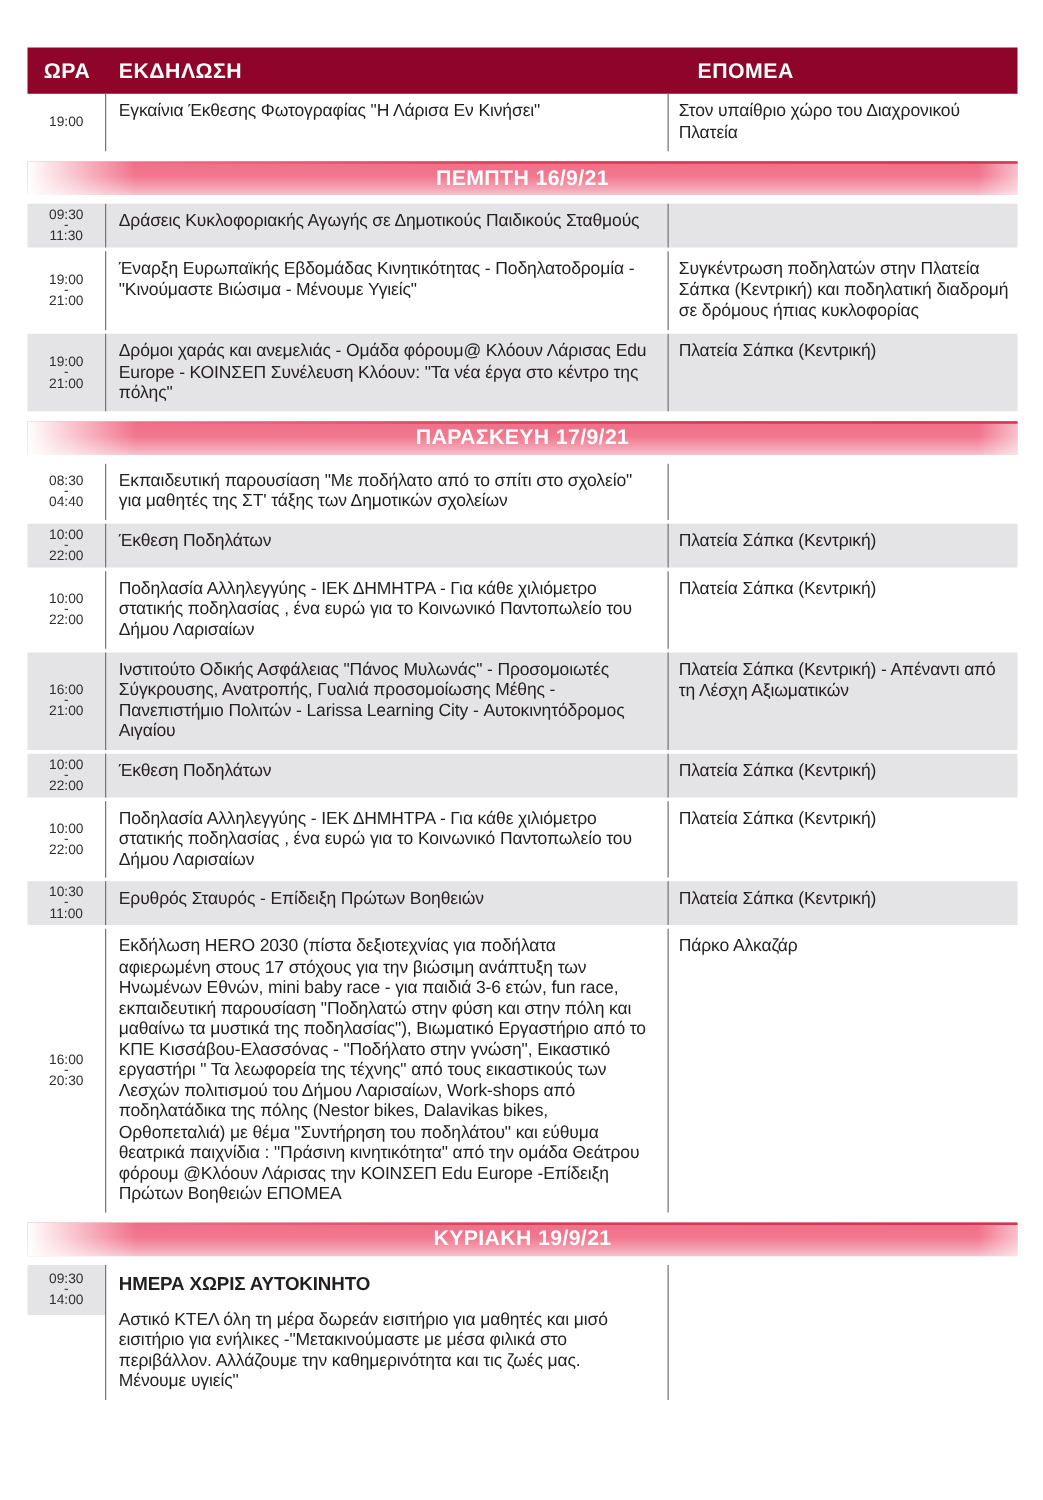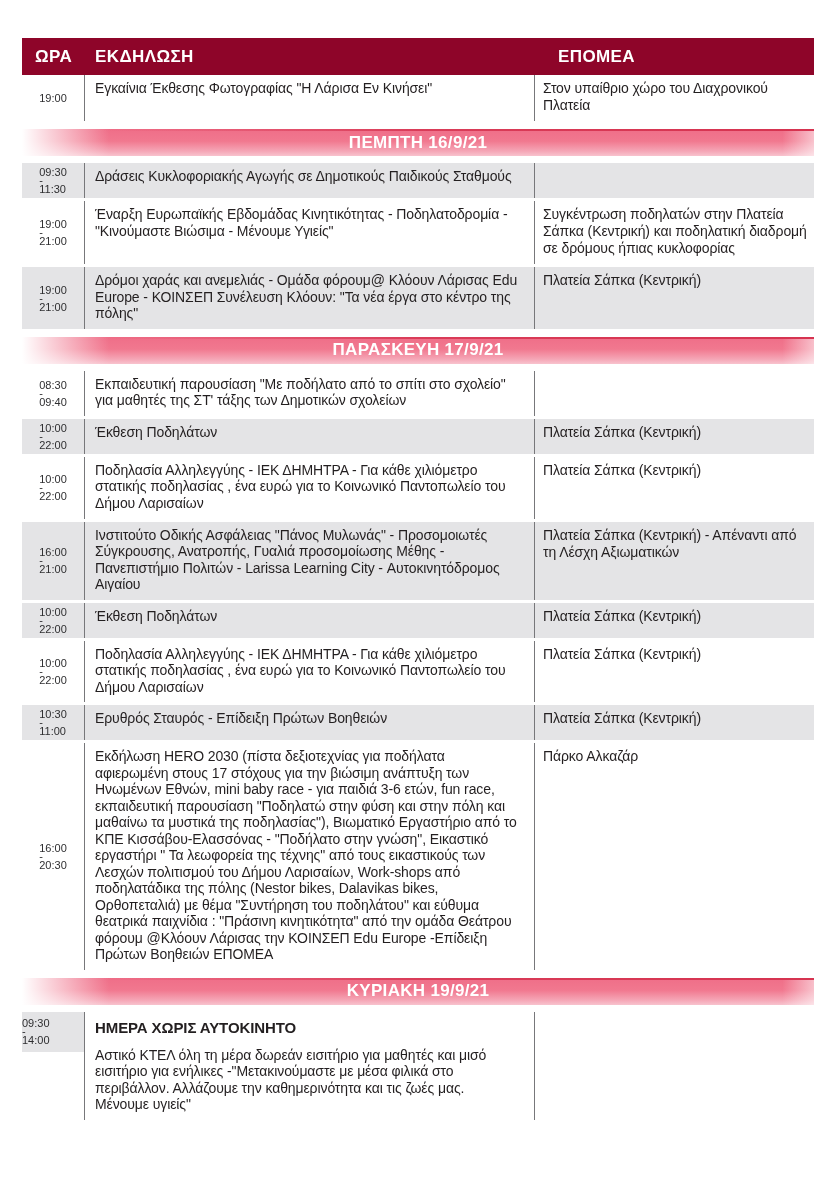--- a/index.html
+++ b/index.html
@@ -42,21 +42,21 @@
   .day-label{color:#fff;font-weight:bold;font-size:17px;letter-spacing:.3px;}
 
   
   .row{display:flex;margin-bottom:3px;}
   .row.shaded{background:var(--row_gray);}
   .cell{min-height:27px;}
   .cell.time{
     width:62px;display:flex;align-items:center;justify-content:center;
     font-size:11px;color:#2E2E30;padding:3px 0;
   }
-  .time-inner{text-align:left;}
+  .time-inner{text-align:center;}
   .time-inner .t{display:block;line-height:12px;}
   .time-inner .t-dash{display:block;line-height:5px;font-size:11px;}
   .cell.time.patch{align-items:flex-start;padding:0;}
   .cell.time.patch .time-inner{background:var(--row_gray);width:100%;padding:5px 0 6px;}
 
   .cell.event{
     flex:1;border-left:1px solid var(--divider);border-right:1px solid var(--divider);
     padding:5px 14px 7px 10px;font-size:14px;line-height:1.18;letter-spacing:-.1px;
   }
   .event-title{font-weight:bold;font-size:15px;margin:2px 0 10px;}
@@ -154,21 +154,21 @@
   <section class="day">
     <div class="day-band">
       <span class="day-label">ΠΑΡΑΣΚΕΥΗ 17/9/21</span>
     </div>
     <div class="rows">
   <div class="row">
     <div class="cell time">
       <span class="time-inner">
                 <span class="t">08:30</span>
                 <span class="t-dash">-</span>
-                <span class="t">09:40</span>
+                <span class="t">04:40</span>
               </span>
     </div>
     <div class="cell event">
 
       <div class="event-text">Εκπαιδευτική παρουσίαση "Με ποδήλατο από το σπίτι στο σχολείο" για μαθητές  της  ΣΤ' τάξης  των Δημοτικών σχολείων</div>
     </div>
     <div class="cell place">
       <span></span>
     </div>
   </div>

